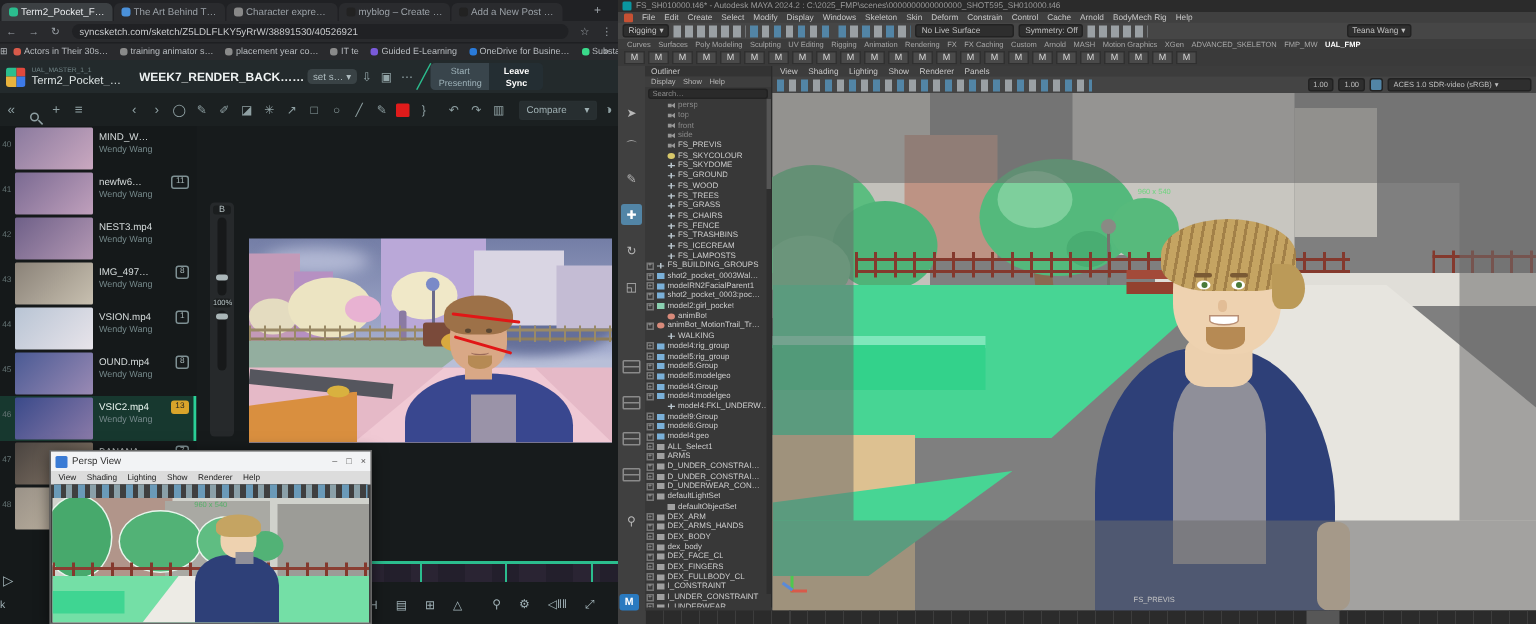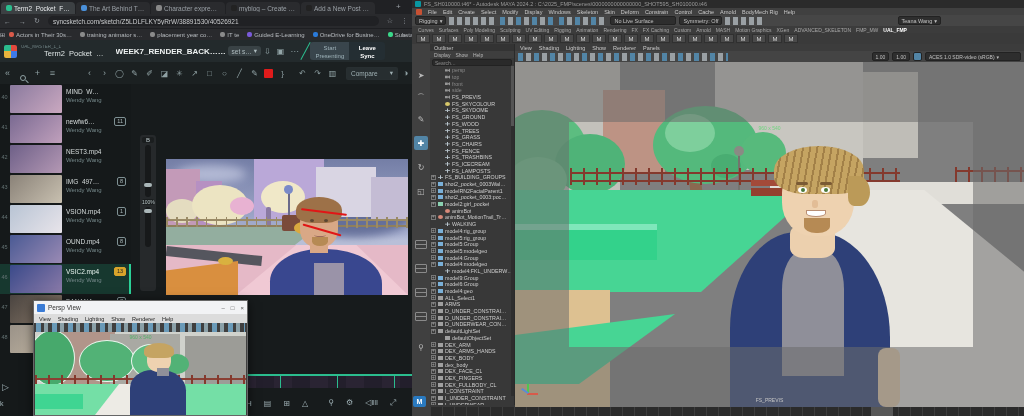--- a/index.html
+++ b/index.html
@@ -22,21 +22,21 @@
   .bm{display:flex;align-items:center;gap:2px;padding:0 4px;flex:none;}
   .bm .fav{width:5px;height:5px;}
 
   
   #ss{left:0;top:40px;width:412px;height:376px;background:#171b1c;}
   #ssheader{left:0;top:0;width:412px;height:22px;background:#232a2c;display:flex;align-items:center;}
   #sslogo{width:13px;height:13px;margin:0 4px 0 4px;border-radius:2px;overflow:hidden;display:grid;grid-template-columns:1fr 1fr;grid-template-rows:1fr 1fr;}
   #sslogo i{display:block;}
   #ssproj{line-height:1;}
   #ssproj .ws{font-size:4.5px;color:#6f8284;}
-  #ssproj .pj{font-size:7.5px;color:#dde4e4;margin-left:23px;}
+  #ssproj .pj{font-size:7.5px;color:#dde4e4;}
   #sstitle{font-size:8px;font-weight:bold;color:#eef2f2;margin-left:12px;width:112px;}
   .pill{background:#394245;border-radius:3px;color:#aebcbf;font-size:6.5px;padding:1px 4px;display:flex;align-items:center;gap:2px;}
   .hicon{color:#93a5a8;font-size:8px;padding:0 3px;}
   #greenslash{width:1px;height:20px;background:#2bbd8e;transform:rotate(28deg);margin:0 4px;}
   #btn-present{width:39px;height:18px;background:#39454c;border-radius:3px 0 0 3px;color:#9fb3ba;font-size:6px;text-align:center;line-height:1.4;padding-top:2px;}
   #btn-leave{width:36px;height:18px;background:#242e33;border-radius:0 3px 3px 0;color:#fff;font-size:6px;font-weight:bold;text-align:center;line-height:1.4;padding-top:2px;margin-right:2px;}
   #sstoolbar{left:0;top:22px;width:412px;height:22px;background:#1b2021;display:flex;align-items:center;color:#8fa0a3;}
   .ticon{font-size:9px;width:15px;text-align:center;flex:none;}
   .tool{width:13px;height:13px;border-radius:2px;display:flex;align-items:center;justify-content:center;font-size:8px;flex:none;margin:0 1px;}
   .swatch{width:9px;height:9px;background:#e01b1b;border-radius:1px;margin:0 2px;flex:none;}

